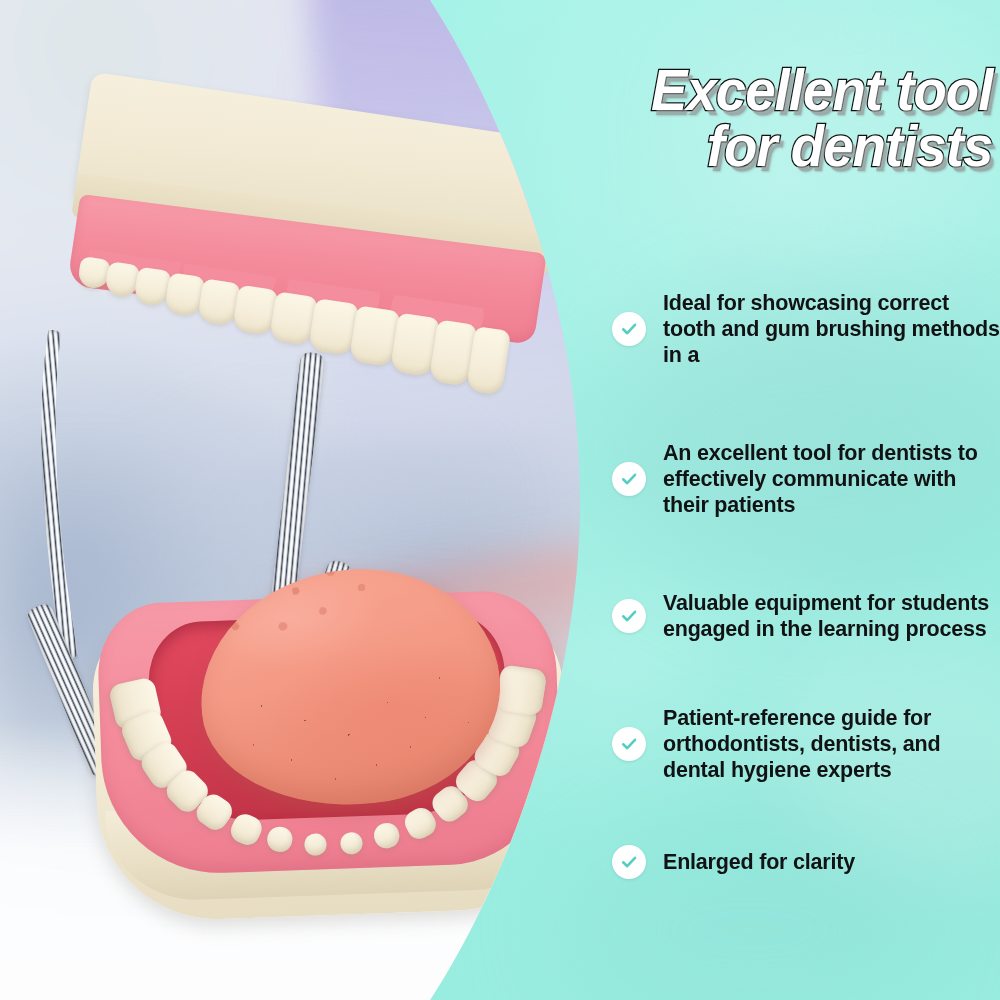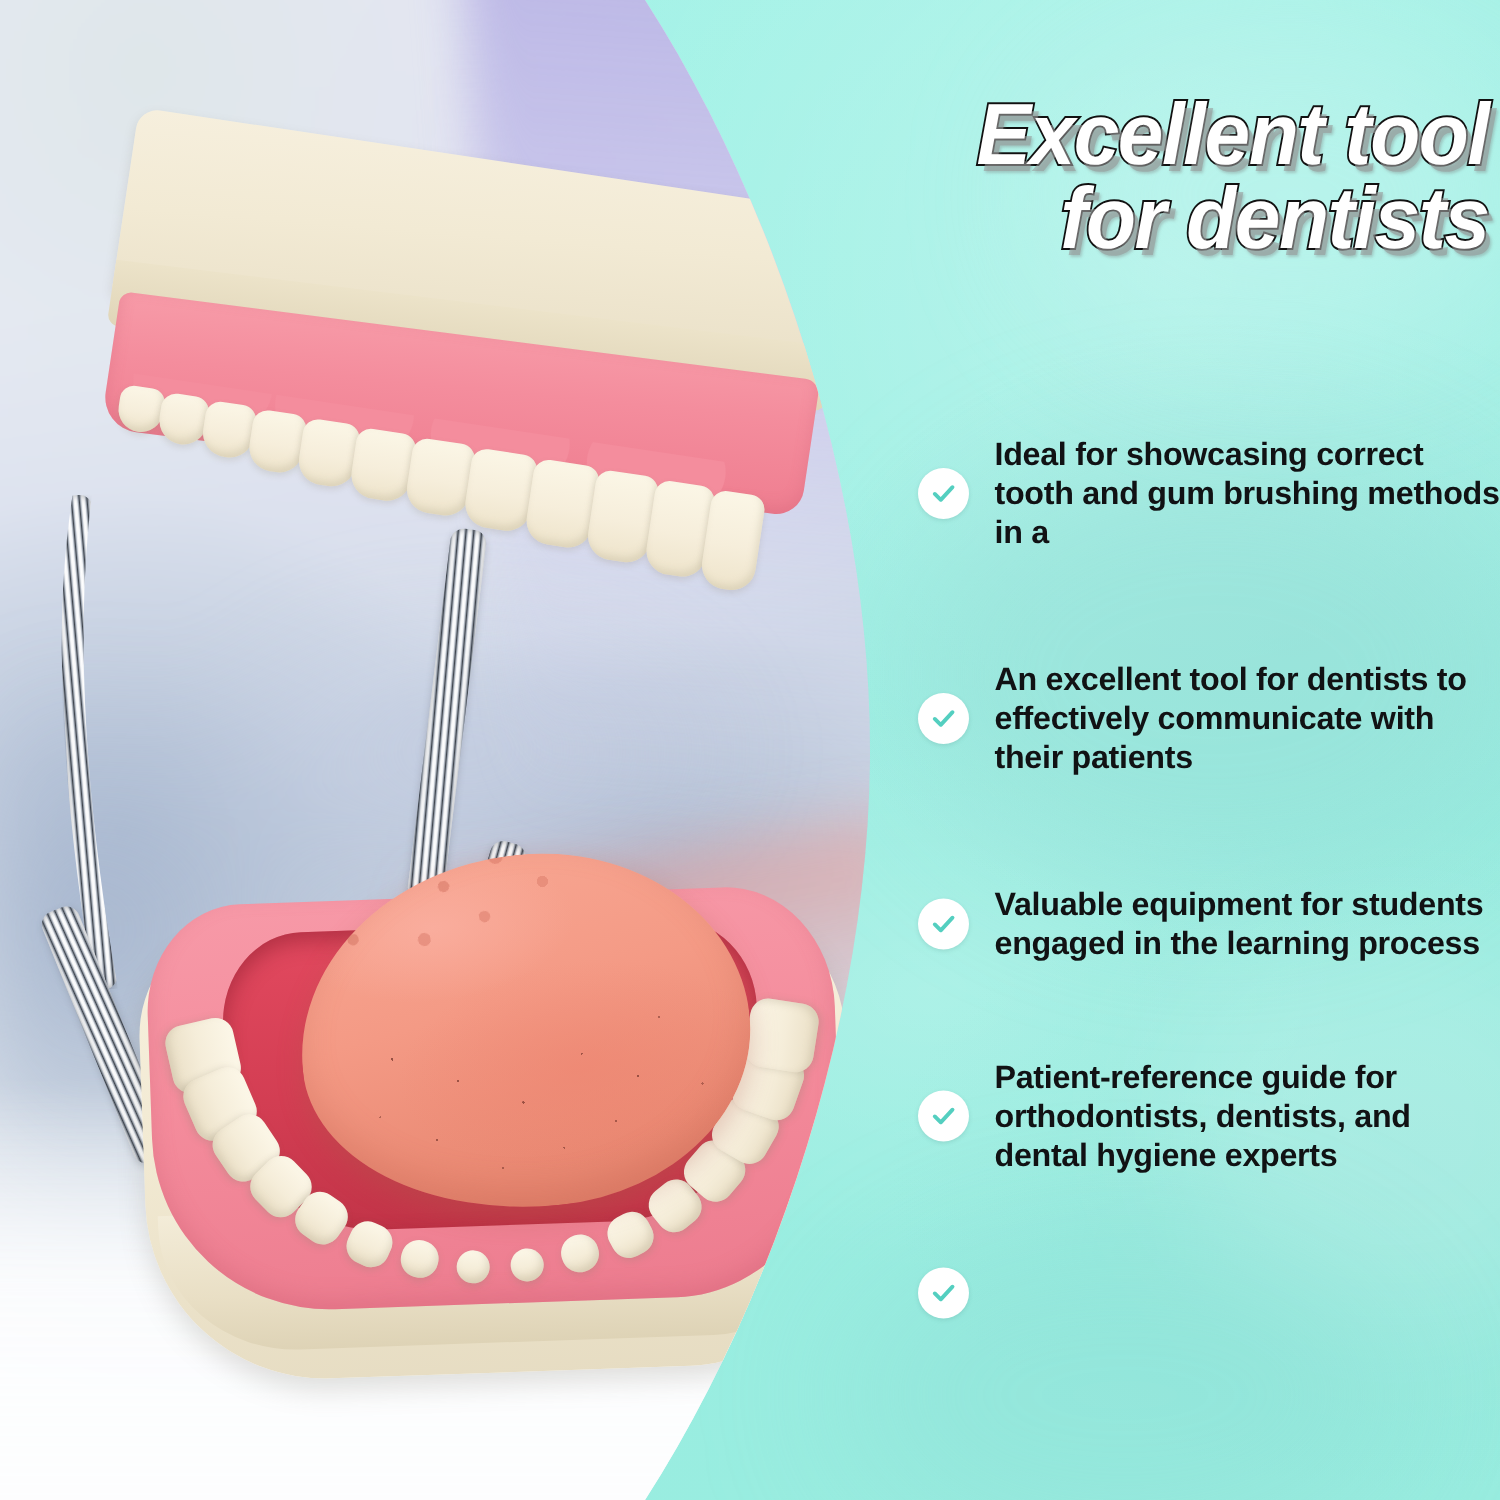--- a/index.html
+++ b/index.html
@@ -381,17 +381,18 @@
             </svg>
           </div>
           <div class="bullet-text">Patient-reference guide for orthodontists, dentists, and dental hygiene experts</div>
         </div>
         <div class="bullet" style="top: 555px; width: 392px;">
           <div class="check-circle">
             <svg width="20" height="20" viewBox="0 0 20 20" aria-hidden="true">
               <path d="M4.2 10.3 L8.2 14.2 L16 5.8" fill="none" stroke="#54cfc0" stroke-width="2.6" stroke-linecap="round" stroke-linejoin="round"></path>
             </svg>
           </div>
+          <div class="bullet-text">Enlarged for clarity</div>
         </div>
       </div>
 
   </div>
 </div>
 
 </body></html>

